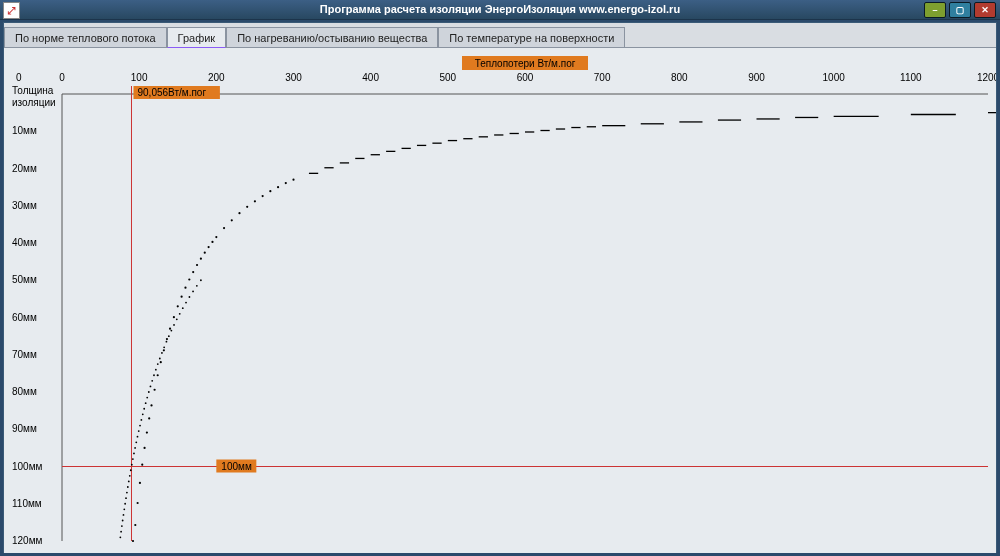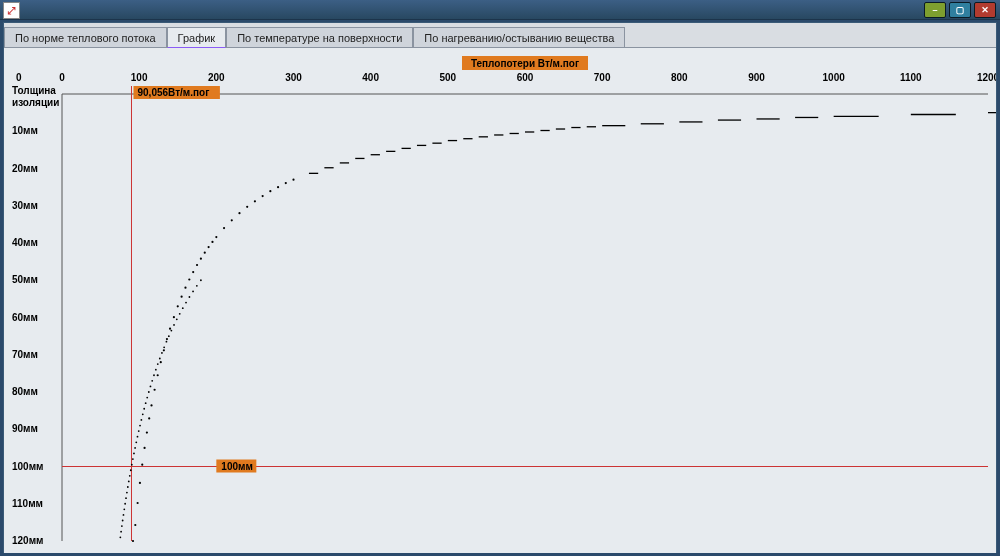--- a/index.html
+++ b/index.html
@@ -31,42 +31,43 @@
   }
   
   .tabs{display:flex;align-items:flex-end;height:24px;background:#d9dde2;border-bottom:1px solid #8a93a0;}
   .tab{
     padding:4px 10px 3px 10px;border:1px solid #8a93a0;border-bottom:none;
     background:#cfd4db;margin-right:0;margin-top:2px;
     font-size:11px;color:#222;
   }
   .tab.active{background:#e7ebef;border-bottom:1px solid #8b5cf6;position:relative;top:1px;}
   
-  .chart-wrap{position:absolute;left:0;top:25px;right:0;bottom:0;background:#e7ebef;font-weight:bold;}
+  .chart-wrap{position:absolute;left:0;top:25px;right:0;bottom:0;background:#e7ebef;}
   svg{display:block;}
   .orange-badge{fill:#e07a1f;}
 </style>
 </head>
 <body>
 
 <div class="titlebar">
   <span class="icon">⤢</span>
+  <span>Программа расчета изоляции ЭнергоИзоляция www.energo-izol.ru</span>
   <div class="winbtns">
     <div class="winbtn btn-min">–</div>
     <div class="winbtn btn-max">▢</div>
     <div class="winbtn btn-close">✕</div>
   </div>
 </div>
 
 <div class="client">
   <div class="tabs" id="tabs">
       <div class="tab">По норме теплового потока</div>
       <div class="tab active">График</div>
+      <div class="tab">По нагреванию/остыванию вещества</div>
       <div class="tab">По температуре на поверхности</div>
-      <div class="tab">По нагреванию/остыванию вещества</div>
     </div>
   <div class="chart-wrap">
     <svg id="chart" width="992" height="505">
         <rect x="0" y="0" width="992" height="505" fill="#e7ebef"></rect>
         <rect x="458" y="8" width="126" height="14" class="orange-badge"></rect>
         <text x="521" y="19" text-anchor="middle" font-size="10" fill="#000">Теплопотери Вт/м.пог</text>
         <text x="58" y="33" text-anchor="middle" font-size="10" fill="#000">0</text>
         <text x="135.16666666666666" y="33" text-anchor="middle" font-size="10" fill="#000">100</text>
         <text x="212.33333333333331" y="33" text-anchor="middle" font-size="10" fill="#000">200</text>
         <text x="289.5" y="33" text-anchor="middle" font-size="10" fill="#000">300</text>

